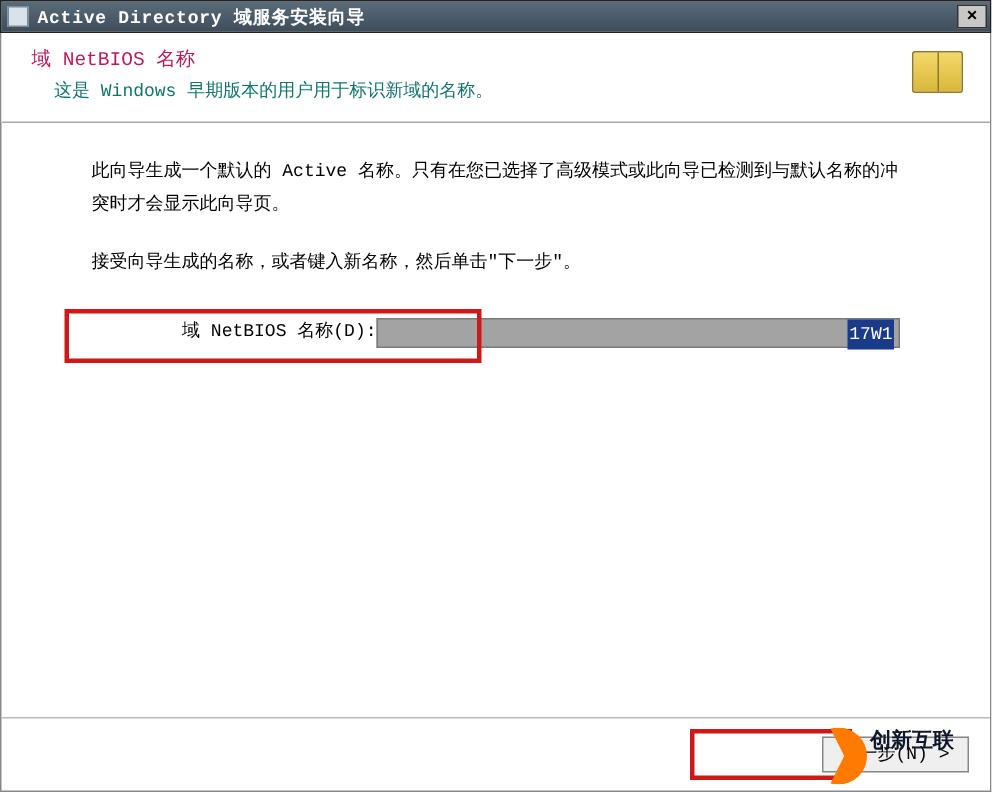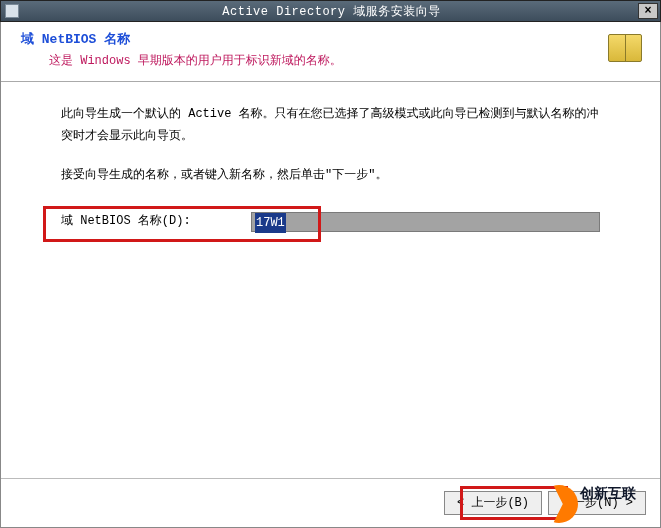--- a/index.html
+++ b/index.html
@@ -24,24 +24,23 @@
   }
   .titlebar .sysicon {
     width: 14px; height: 14px;
     background: #d9e2ea;
     border: 1px solid #7a8a98;
     margin-right: 6px;
     display: inline-block;
   }
   .titlebar .title-text {
     font-family: "Courier New", monospace;
-    font-weight: normal;
+    font-weight: bold;
     letter-spacing: 0.5px;
     flex: 1;
-    text-align: center;
   }
   .titlebar .close-btn {
     width: 20px; height: 16px;
     background: #c8c8c8;
     border: 1px solid #333;
     color: #000;
     text-align: center;
     line-height: 13px;
     font-weight: bold;
     font-family: Arial, sans-serif;
@@ -57,29 +56,29 @@
   }
   .header-pane {
     height: 60px;
     background: #fff;
     border-bottom: 1px solid #aaa;
     padding: 8px 16px 0 20px;
     position: relative;
   }
   .header-pane .h-title {
     font-family: "SimSun","Courier New",monospace;
-    font-weight: bold;
+    font-weight: normal;
     font-size: 13px;
-    color: #1d4ed8;
+    color: #be185d;
   }
   .header-pane .h-sub {
     font-family: "SimSun","Courier New",monospace;
-    margin-left: 28px;
+    margin-left: 15px;
     margin-top: 4px;
-    color: #be185d;
+    color: #0f766e;
   }
   .header-icon {
     position: absolute;
     right: 14px;
     top: 8px;
     width: 38px; height: 38px;
   }
   .header-icon .book {
     width: 34px; height: 28px;
     background: linear-gradient(#f4d96a,#d9b83a);
@@ -101,20 +100,21 @@
     line-height: 1.8;
     height: 390px;
   }
   .content-pane .para1 { margin-bottom: 18px; }
   .content-pane .para2 { margin-bottom: 24px; }
   .field-row {
     display: flex;
     align-items: center;
     margin-top: 4px;
     position: relative;
+    text-align: right;
   }
   .field-label {
     width: 190px;
     font-family: "SimSun","Courier New",monospace;
   }
   .field-input {
     flex: 1;
     height: 20px;
     border: 1px solid #7a7a7a;
     background: #a3a3a3;
@@ -238,21 +238,20 @@
         <span class="sel">17W1</span>
       </span>
     </div>
   </div>
 
   <div class="red-box red-box-field"></div>
 
   <div class="sep"></div>
 
   <div class="button-row">
-    <div class="win-btn">&lt; 上一步(B)</div>
     <div class="win-btn">下一步(N) &gt;</div>
   </div>
 
   <div class="red-box red-box-next"></div>
 
   <div class="watermark">
     <div class="circle"></div>
     <div class="txt">创新互联</div>
   </div>
 

